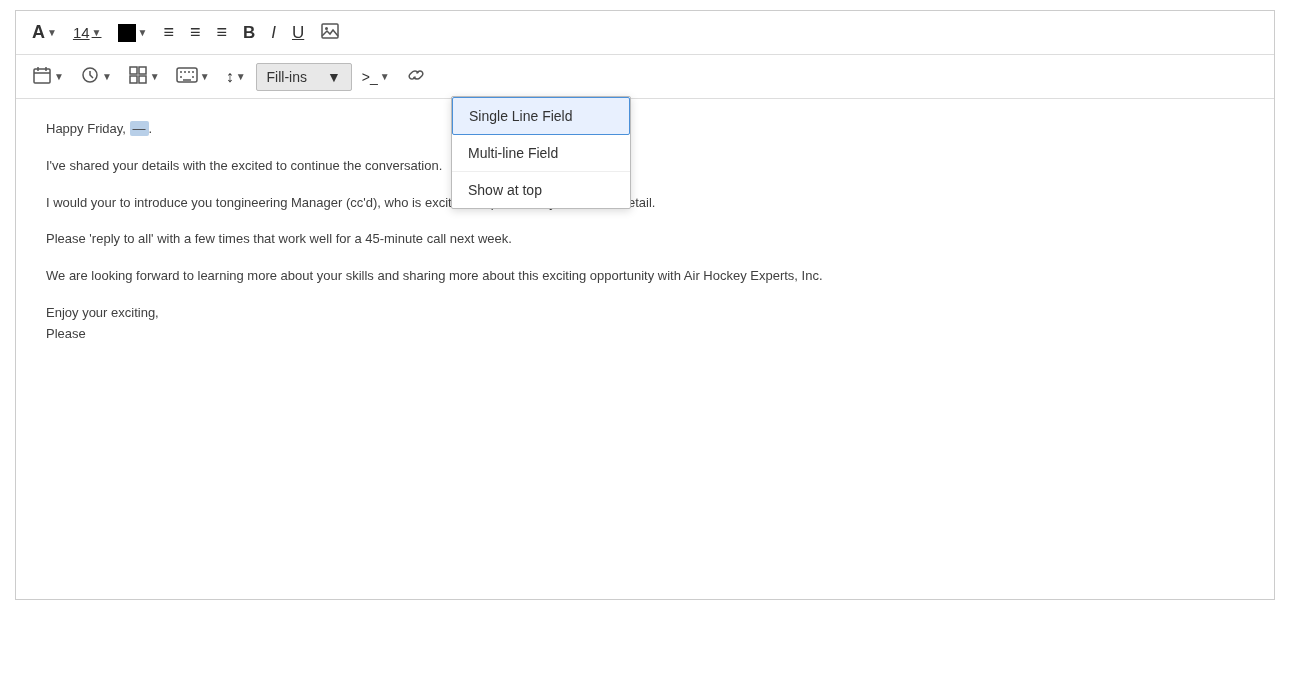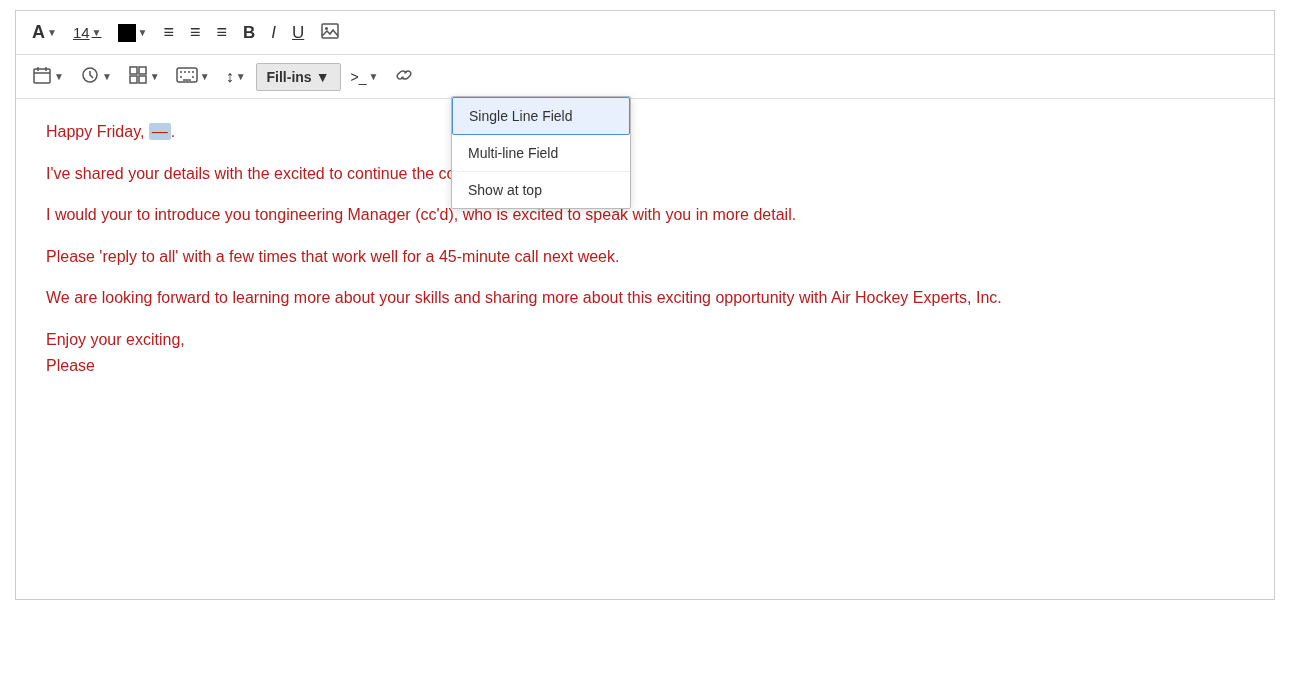--- a/index.html
+++ b/index.html
@@ -77,23 +77,23 @@
 
     .fill-ins-btn {
       background: #e8e8e8;
       border: 1px solid #bbb;
       border-radius: 2px;
       padding: 5px 10px;
       font-size: 14px;
       cursor: pointer;
       display: inline-flex;
       align-items: center;
-      gap: 4px;
+      gap: 20px;
       color: #333;
-      font-weight: bold;
+      font-weight: normal;
     }
 
     
     .dropdown-menu {
       position: absolute;
       top: 100%;
       left: 435px;
       background: #fff;
       border: 1px solid #bbb;
       border-radius: 2px;
@@ -119,23 +119,23 @@
     .dropdown-item.selected {
       background: #e8f0fe;
       border: 1.5px solid #4a90d9;
       border-radius: 2px;
       padding-left: 16px;
     }
 
     
     .content-area {
       padding: 20px 30px;
-      font-size: 16px;
+      font-size: 13px;
       line-height: 1.6;
-      color: #b91c1c;
+      color: #404040;
       min-height: 500px;
     }
 
     .content-area p {
       margin-bottom: 16px;
     }
 
     .fill-highlight {
       background: #b8cfe8;
       padding: 0 3px;

